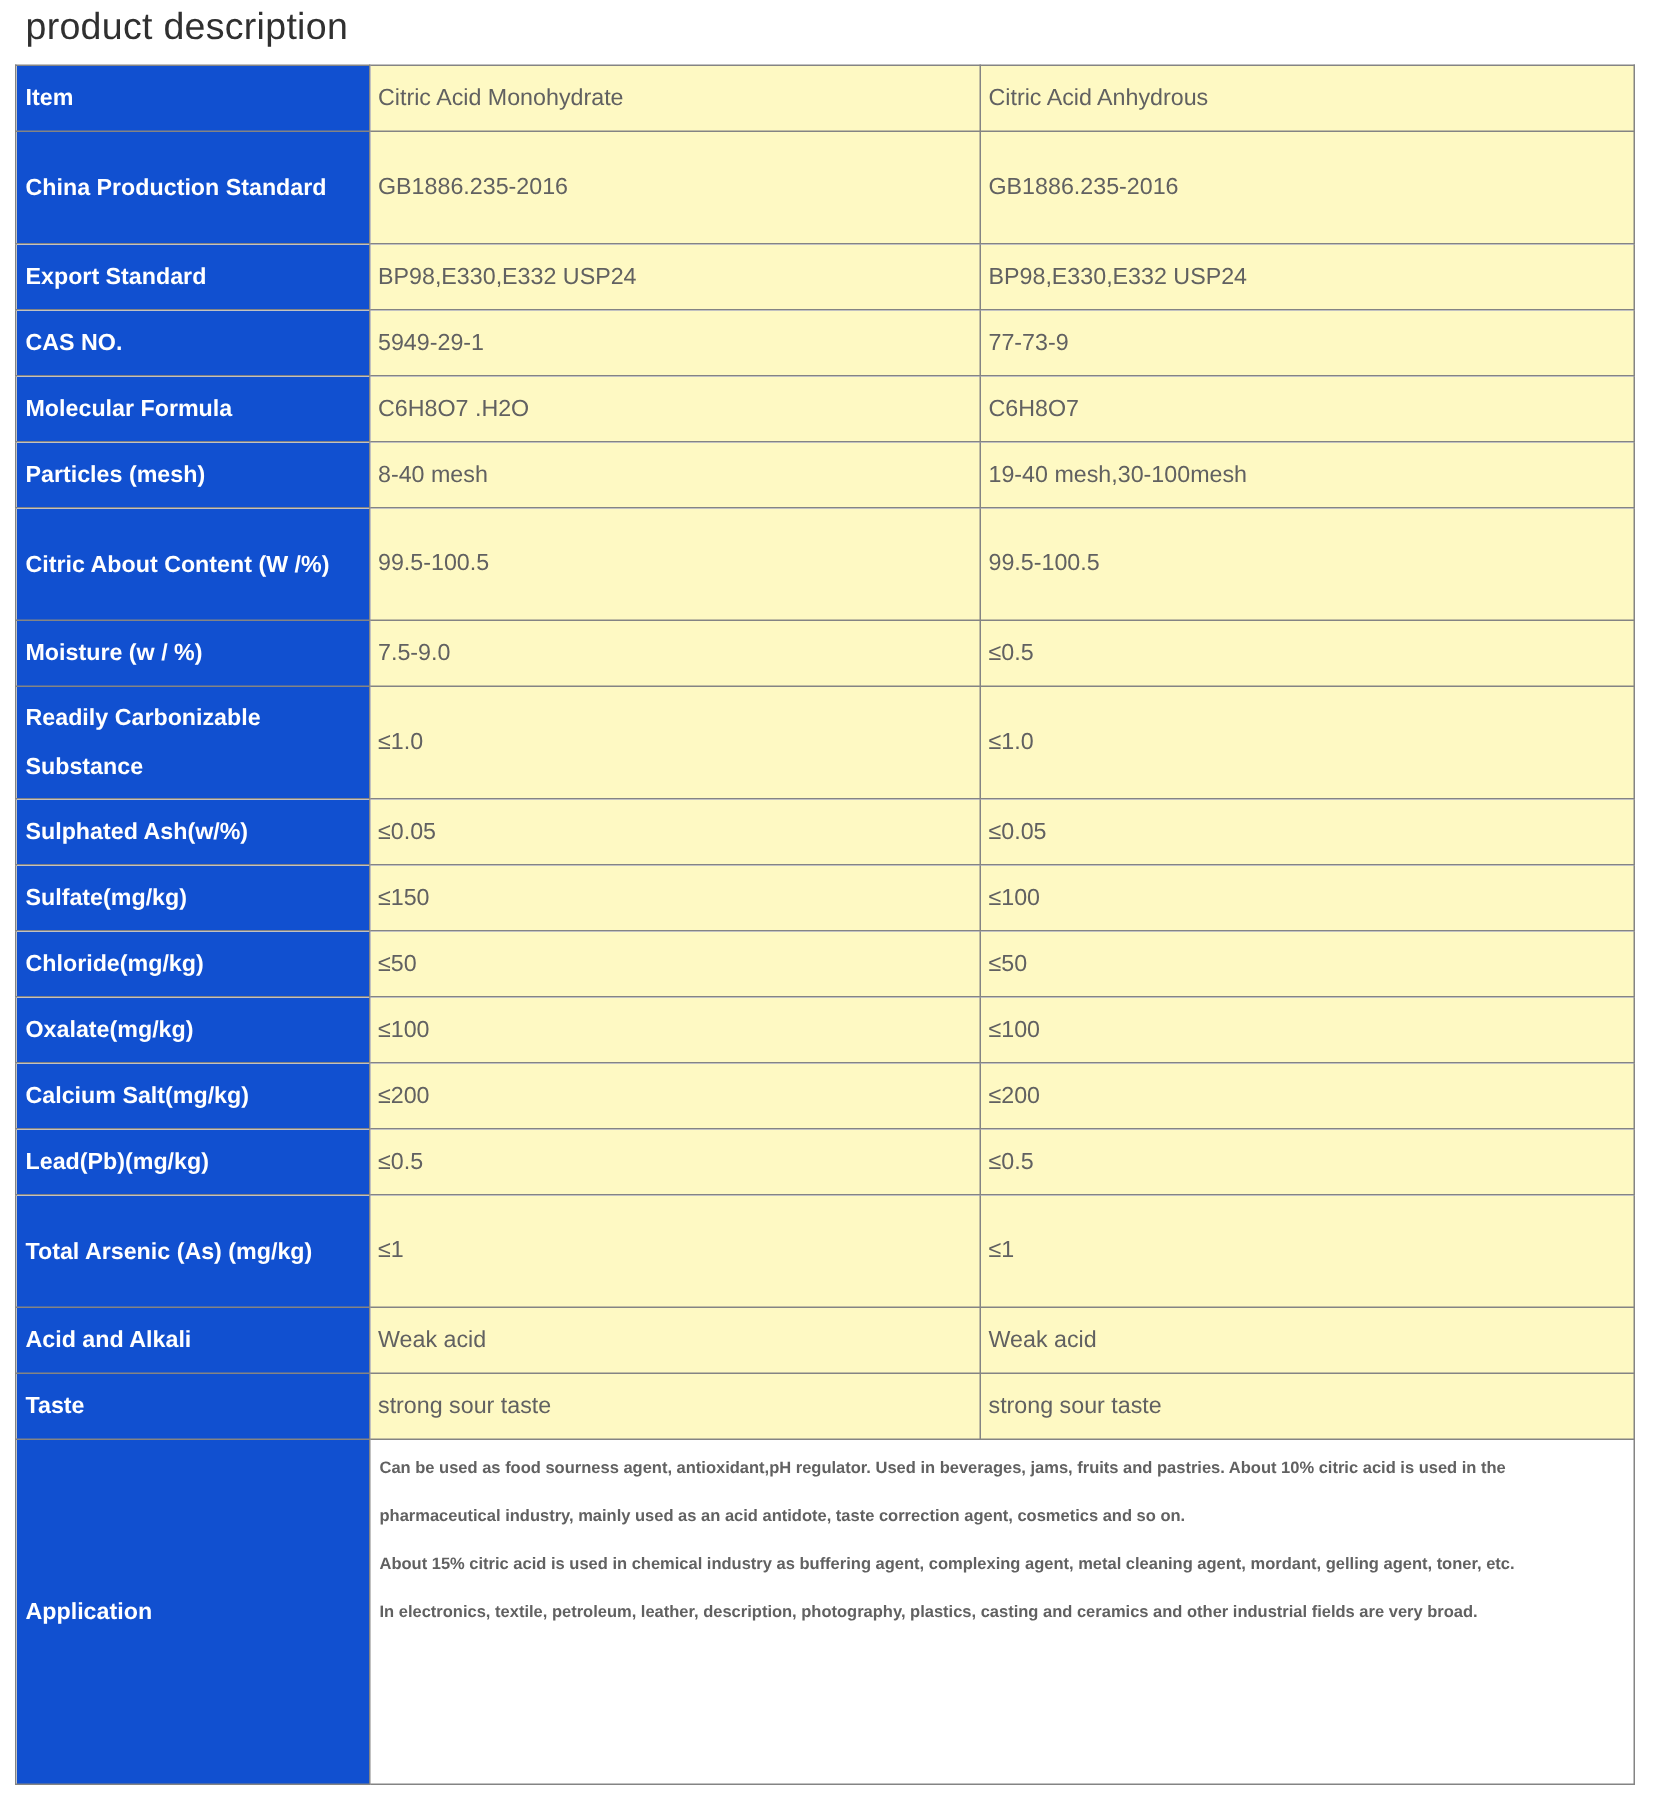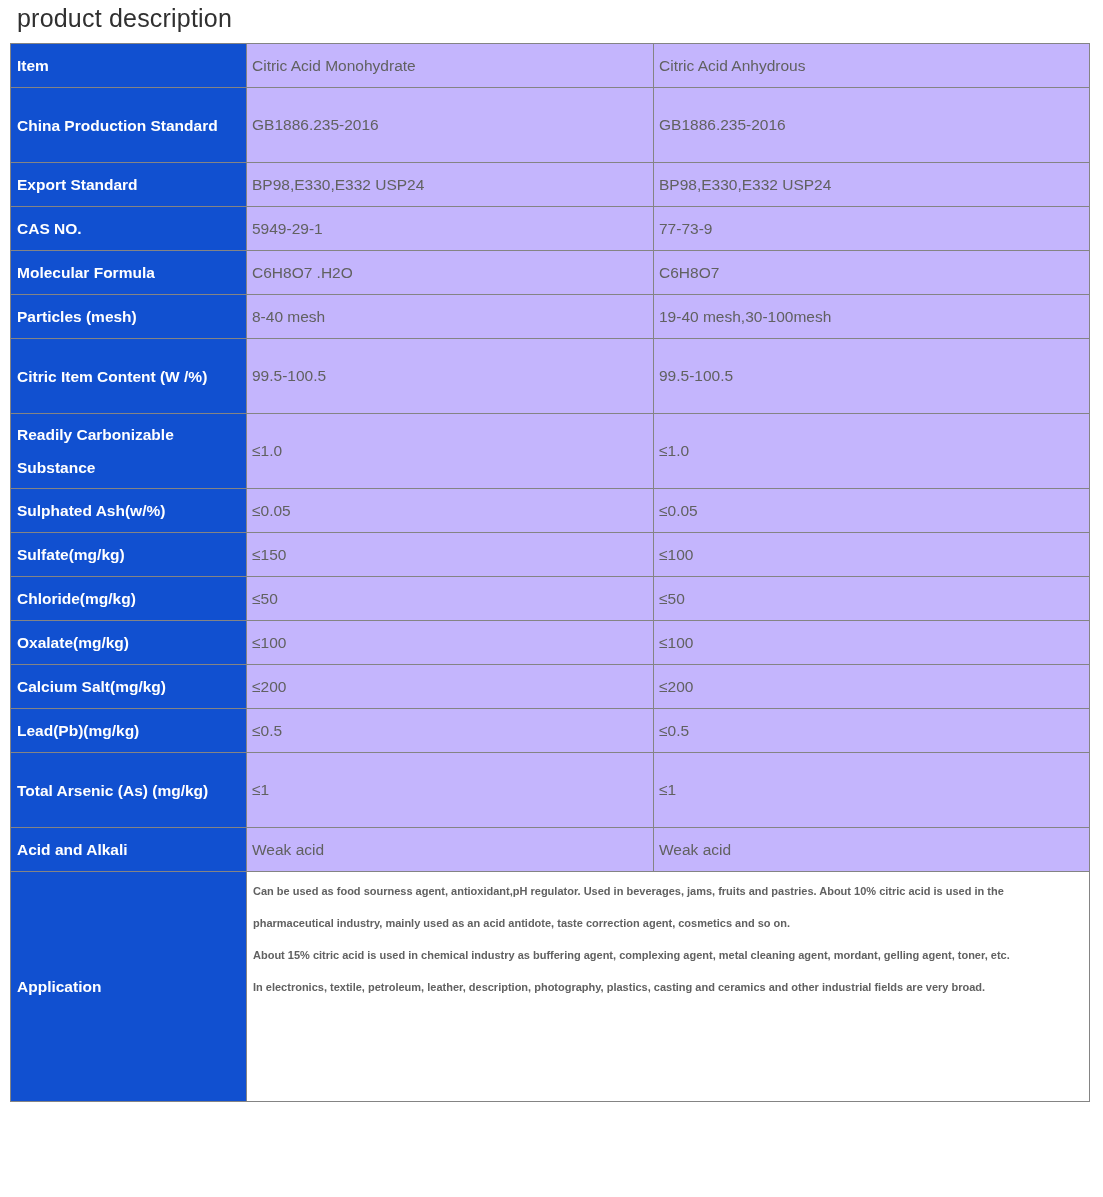--- a/index.html
+++ b/index.html
@@ -45,21 +45,21 @@
   }
   td.label-cell {
     background: var(--header-bg);
     color: var(--header-text);
     font-weight: 700;
     padding: 3px 8px 3px 6px;
     line-height: 33px;
   }
   td.value-cell {
     color: var(--value-text);
-    background: #c4b5fd;
+    background: #fef9c3;
     padding: 3px 6px 3px 5px;
     line-height: 32px;
   }
   tr.r-single { height: 44px; }
   tr.r-double { height: 75px; }
   tr.r-app    { height: 230px; }
   td.app-cell {
     vertical-align: top;
     color: var(--value-text);
     background: #ffffff;
@@ -109,23 +109,28 @@
         <td class="label-cell">Molecular Formula</td>
         <td class="value-cell">C6H8O7 .H2O</td>
         <td class="value-cell">C6H8O7</td>
       </tr>
       <tr class="r-single">
         <td class="label-cell">Particles (mesh)</td>
         <td class="value-cell">8-40 mesh</td>
         <td class="value-cell">19-40 mesh,30-100mesh</td>
       </tr>
       <tr class="r-double">
-        <td class="label-cell">Citric Item Content (W /%)</td>
+        <td class="label-cell">Citric About Content (W /%)</td>
         <td class="value-cell">99.5-100.5</td>
         <td class="value-cell">99.5-100.5</td>
+      </tr>
+      <tr class="r-single">
+        <td class="label-cell">Moisture (w / %)</td>
+        <td class="value-cell">7.5-9.0</td>
+        <td class="value-cell">≤0.5</td>
       </tr>
       <tr class="r-double">
         <td class="label-cell">Readily Carbonizable Substance</td>
         <td class="value-cell">≤1.0</td>
         <td class="value-cell">≤1.0</td>
       </tr>
       <tr class="r-single">
         <td class="label-cell">Sulphated Ash(w/%)</td>
         <td class="value-cell">≤0.05</td>
         <td class="value-cell">≤0.05</td>
@@ -158,20 +163,25 @@
       <tr class="r-double">
         <td class="label-cell">Total Arsenic (As) (mg/kg)</td>
         <td class="value-cell">≤1</td>
         <td class="value-cell">≤1</td>
       </tr>
       <tr class="r-single">
         <td class="label-cell">Acid and Alkali</td>
         <td class="value-cell">Weak acid</td>
         <td class="value-cell">Weak acid</td>
       </tr>
+      <tr class="r-single">
+        <td class="label-cell">Taste</td>
+        <td class="value-cell">strong sour taste</td>
+        <td class="value-cell">strong sour taste</td>
+      </tr>
       <tr class="r-app">
         <td class="label-cell">Application</td>
         <td class="app-cell" colspan="2">
           <div class="app-line">Can be used as food sourness agent, antioxidant,pH regulator. Used in beverages, jams, fruits and pastries. About 10% citric acid is used in the pharmaceutical industry, mainly used as an acid antidote, taste correction agent, cosmetics and so on.</div>
           <div class="app-line">About 15% citric acid is used in chemical industry as buffering agent, complexing agent, metal cleaning agent, mordant, gelling agent, toner, etc.</div>
           <div class="app-line">In electronics, textile, petroleum, leather, description, photography, plastics, casting and ceramics and other industrial fields are very broad.</div>
         </td>
       </tr>
     </tbody>
   </table>

